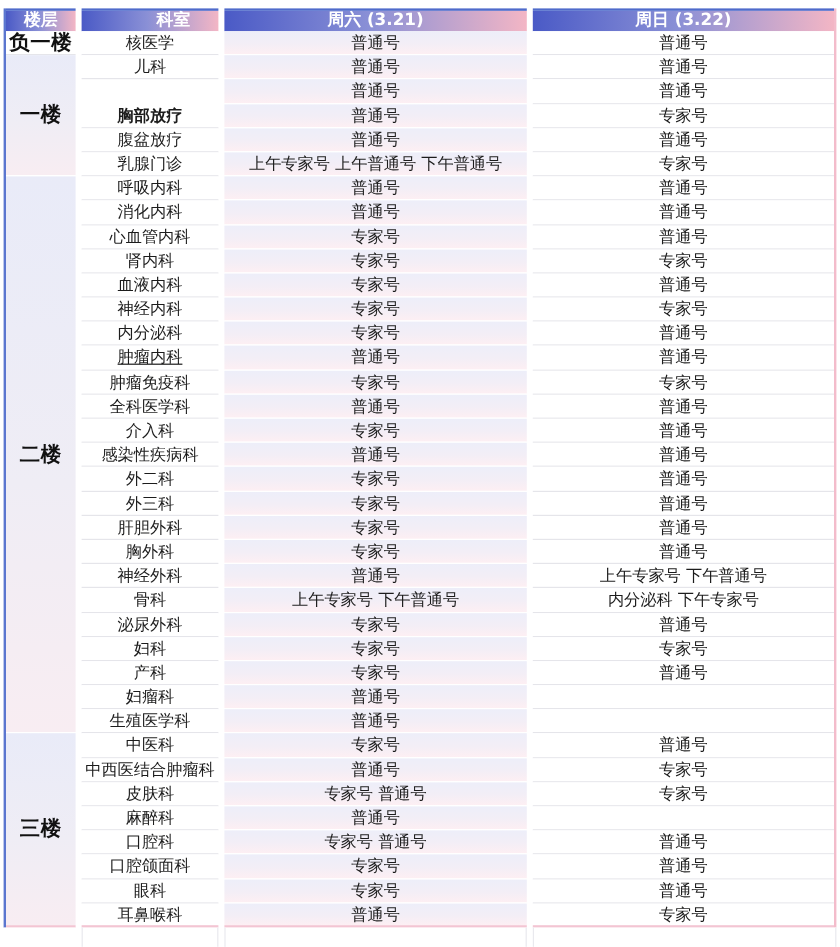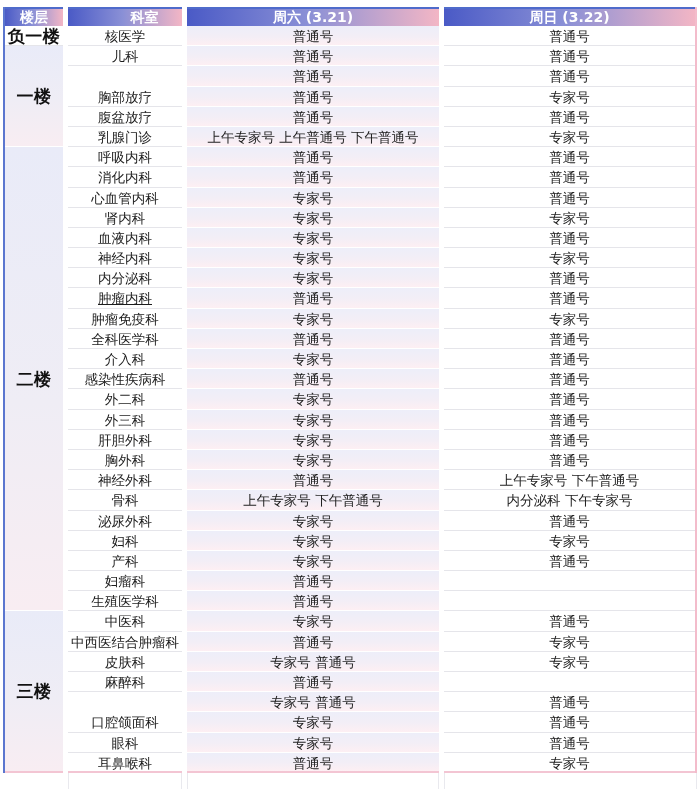--- a/index.html
+++ b/index.html
@@ -68,21 +68,21 @@
   <div class="cell floor b1" style="grid-area: 2 / 1 / span 1;">负一楼</div>
       <div class="cell dept" style="grid-area: 2 / 2;">核医学</div>
       <div class="cell sat" style="grid-area: 2 / 3;">普通号</div>
       <div class="cell sun" style="grid-area: 2 / 4;">普通号</div>
       <div class="cell floor" style="grid-area: 3 / 1 / span 5;">一楼</div>
       <div class="cell dept" style="grid-area: 3 / 2;">儿科</div>
       <div class="cell sat" style="grid-area: 3 / 3;">普通号</div>
       <div class="cell sun" style="grid-area: 3 / 4;">普通号</div>
       <div class="cell sat" style="grid-area: 4 / 3;">普通号</div>
       <div class="cell sun" style="grid-area: 4 / 4;">普通号</div>
-      <div class="cell dept" style="grid-area: 5 / 2;">胸部放疗</div>
+      <div class="cell dept" style="grid-area: 5 / 2; font-weight: bold;">胸部放疗</div>
       <div class="cell sat" style="grid-area: 5 / 3;">普通号</div>
       <div class="cell sun" style="grid-area: 5 / 4;">专家号</div>
       <div class="cell dept" style="grid-area: 6 / 2;">腹盆放疗</div>
       <div class="cell sat" style="grid-area: 6 / 3;">普通号</div>
       <div class="cell sun" style="grid-area: 6 / 4;">普通号</div>
       <div class="cell dept" style="grid-area: 7 / 2;">乳腺门诊</div>
       <div class="cell sat" style="grid-area: 7 / 3;">上午专家号 上午普通号 下午普通号</div>
       <div class="cell sun" style="grid-area: 7 / 4;">专家号</div>
       <div class="cell floor" style="grid-area: 8 / 1 / span 23;">二楼</div>
       <div class="cell dept" style="grid-area: 8 / 2;">呼吸内科</div>
@@ -160,20 +160,21 @@
       <div class="cell sun" style="grid-area: 31 / 4;">普通号</div>
       <div class="cell dept" style="grid-area: 32 / 2;">中西医结合肿瘤科</div>
       <div class="cell sat" style="grid-area: 32 / 3;">普通号</div>
       <div class="cell sun" style="grid-area: 32 / 4;">专家号</div>
       <div class="cell dept" style="grid-area: 33 / 2;">皮肤科</div>
       <div class="cell sat" style="grid-area: 33 / 3;">专家号 普通号</div>
       <div class="cell sun" style="grid-area: 33 / 4;">专家号</div>
       <div class="cell dept" style="grid-area: 34 / 2;">麻醉科</div>
       <div class="cell sat" style="grid-area: 34 / 3;">普通号</div>
       <div class="cell sun" style="grid-area: 34 / 4;"></div>
+      <div class="cell dept" style="grid-area: 35 / 2;">口腔科</div>
       <div class="cell sat" style="grid-area: 35 / 3;">专家号 普通号</div>
       <div class="cell sun" style="grid-area: 35 / 4;">普通号</div>
       <div class="cell dept" style="grid-area: 36 / 2;">口腔颌面科</div>
       <div class="cell sat" style="grid-area: 36 / 3;">专家号</div>
       <div class="cell sun" style="grid-area: 36 / 4;">普通号</div>
       <div class="cell dept" style="grid-area: 37 / 2;">眼科</div>
       <div class="cell sat" style="grid-area: 37 / 3;">专家号</div>
       <div class="cell sun" style="grid-area: 37 / 4;">普通号</div>
       <div class="cell dept last" style="grid-area: 38 / 2;">耳鼻喉科</div>
       <div class="cell sat last" style="grid-area: 38 / 3;">普通号</div>

